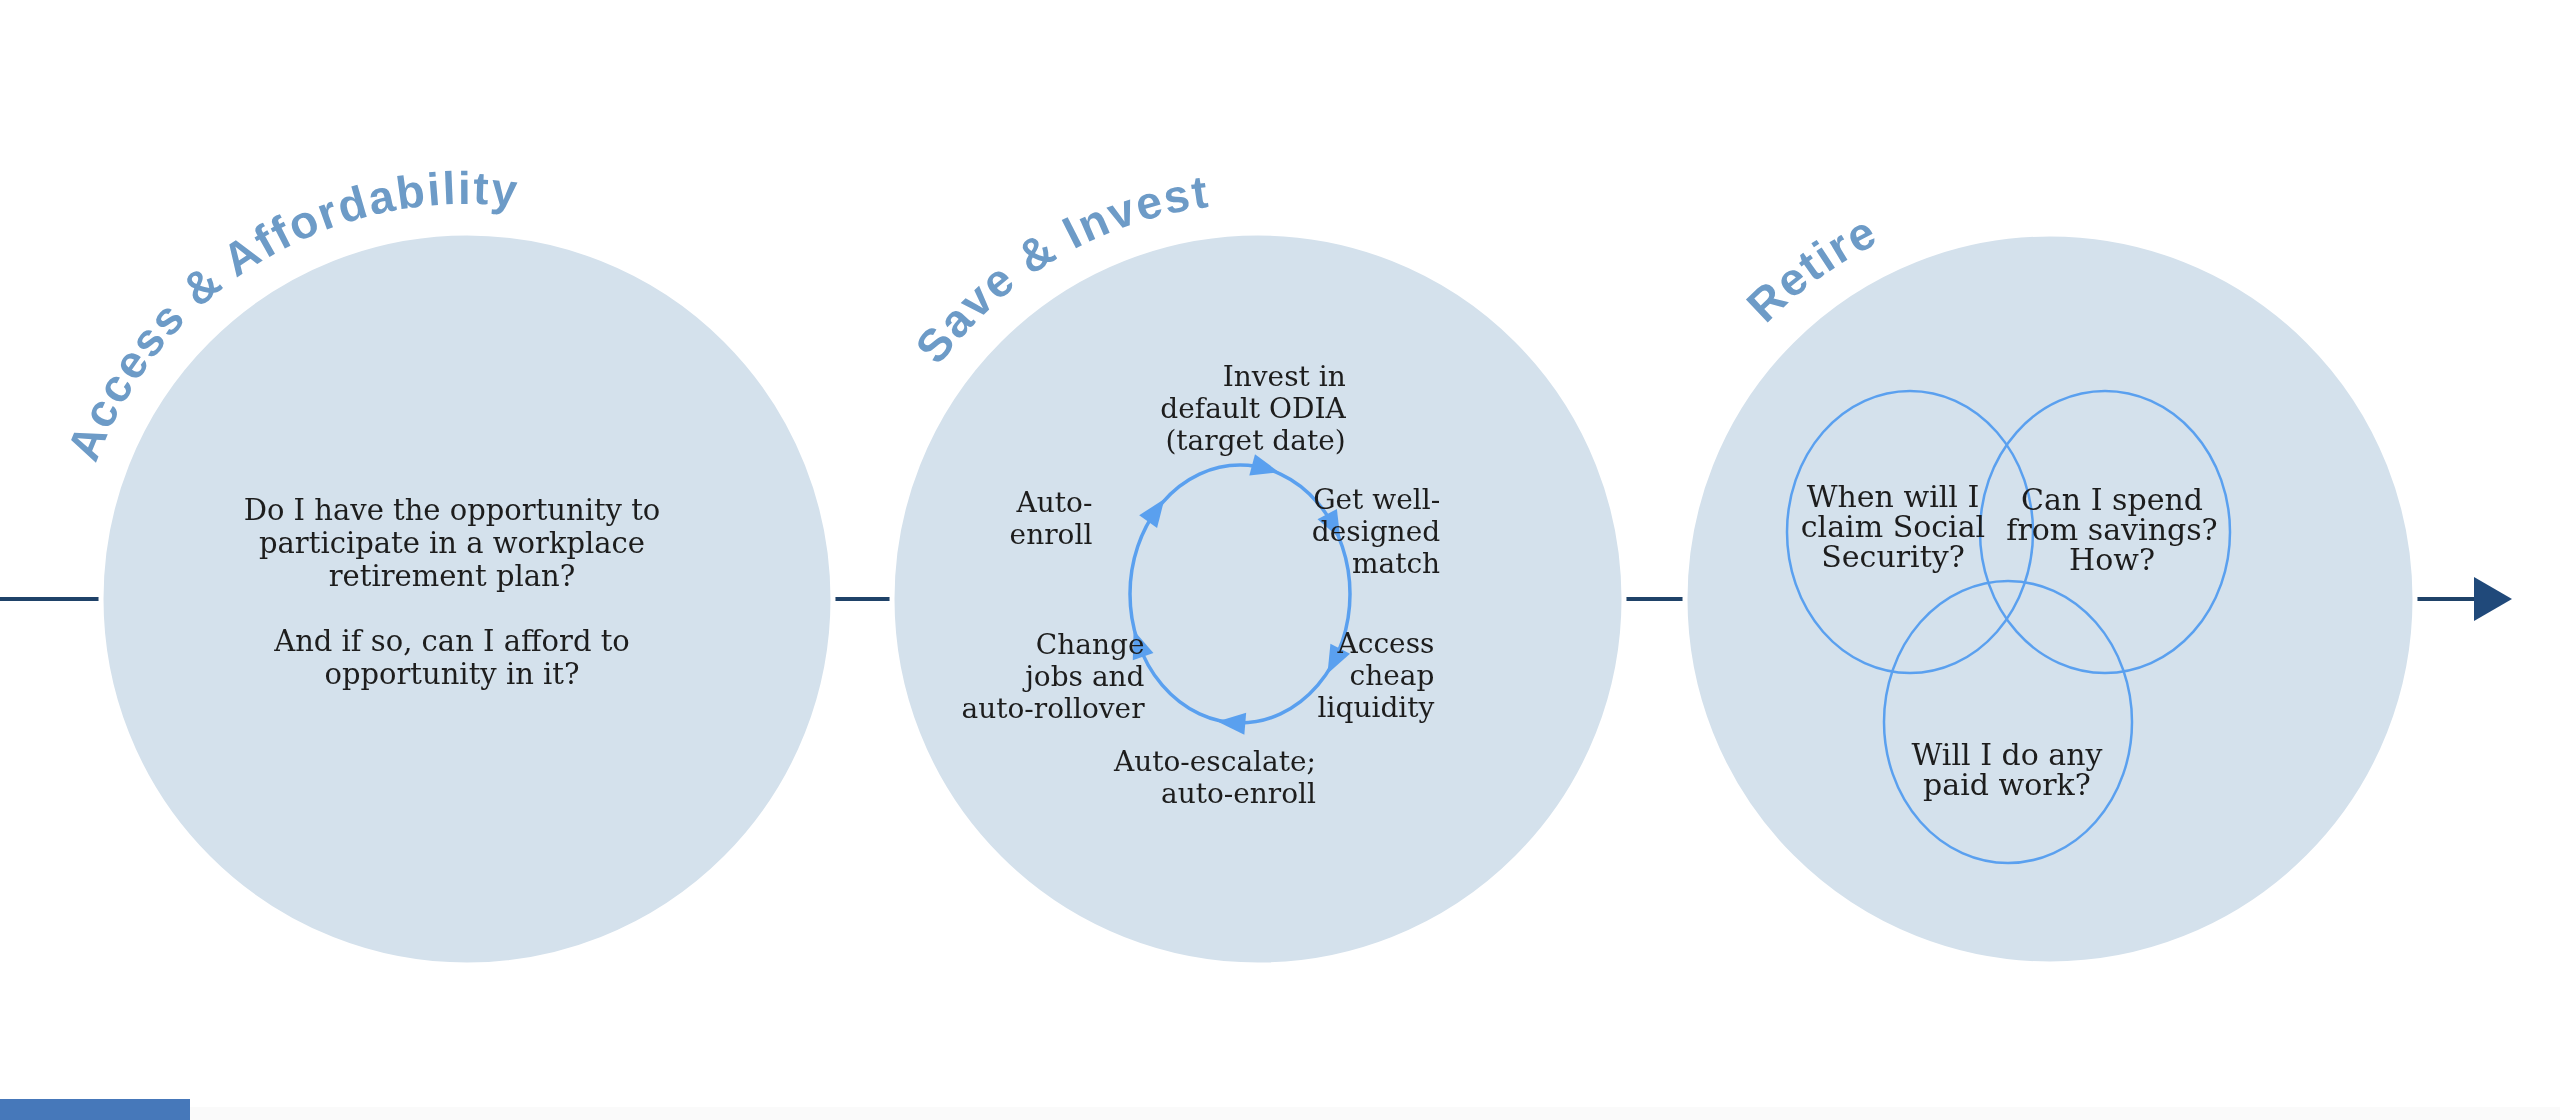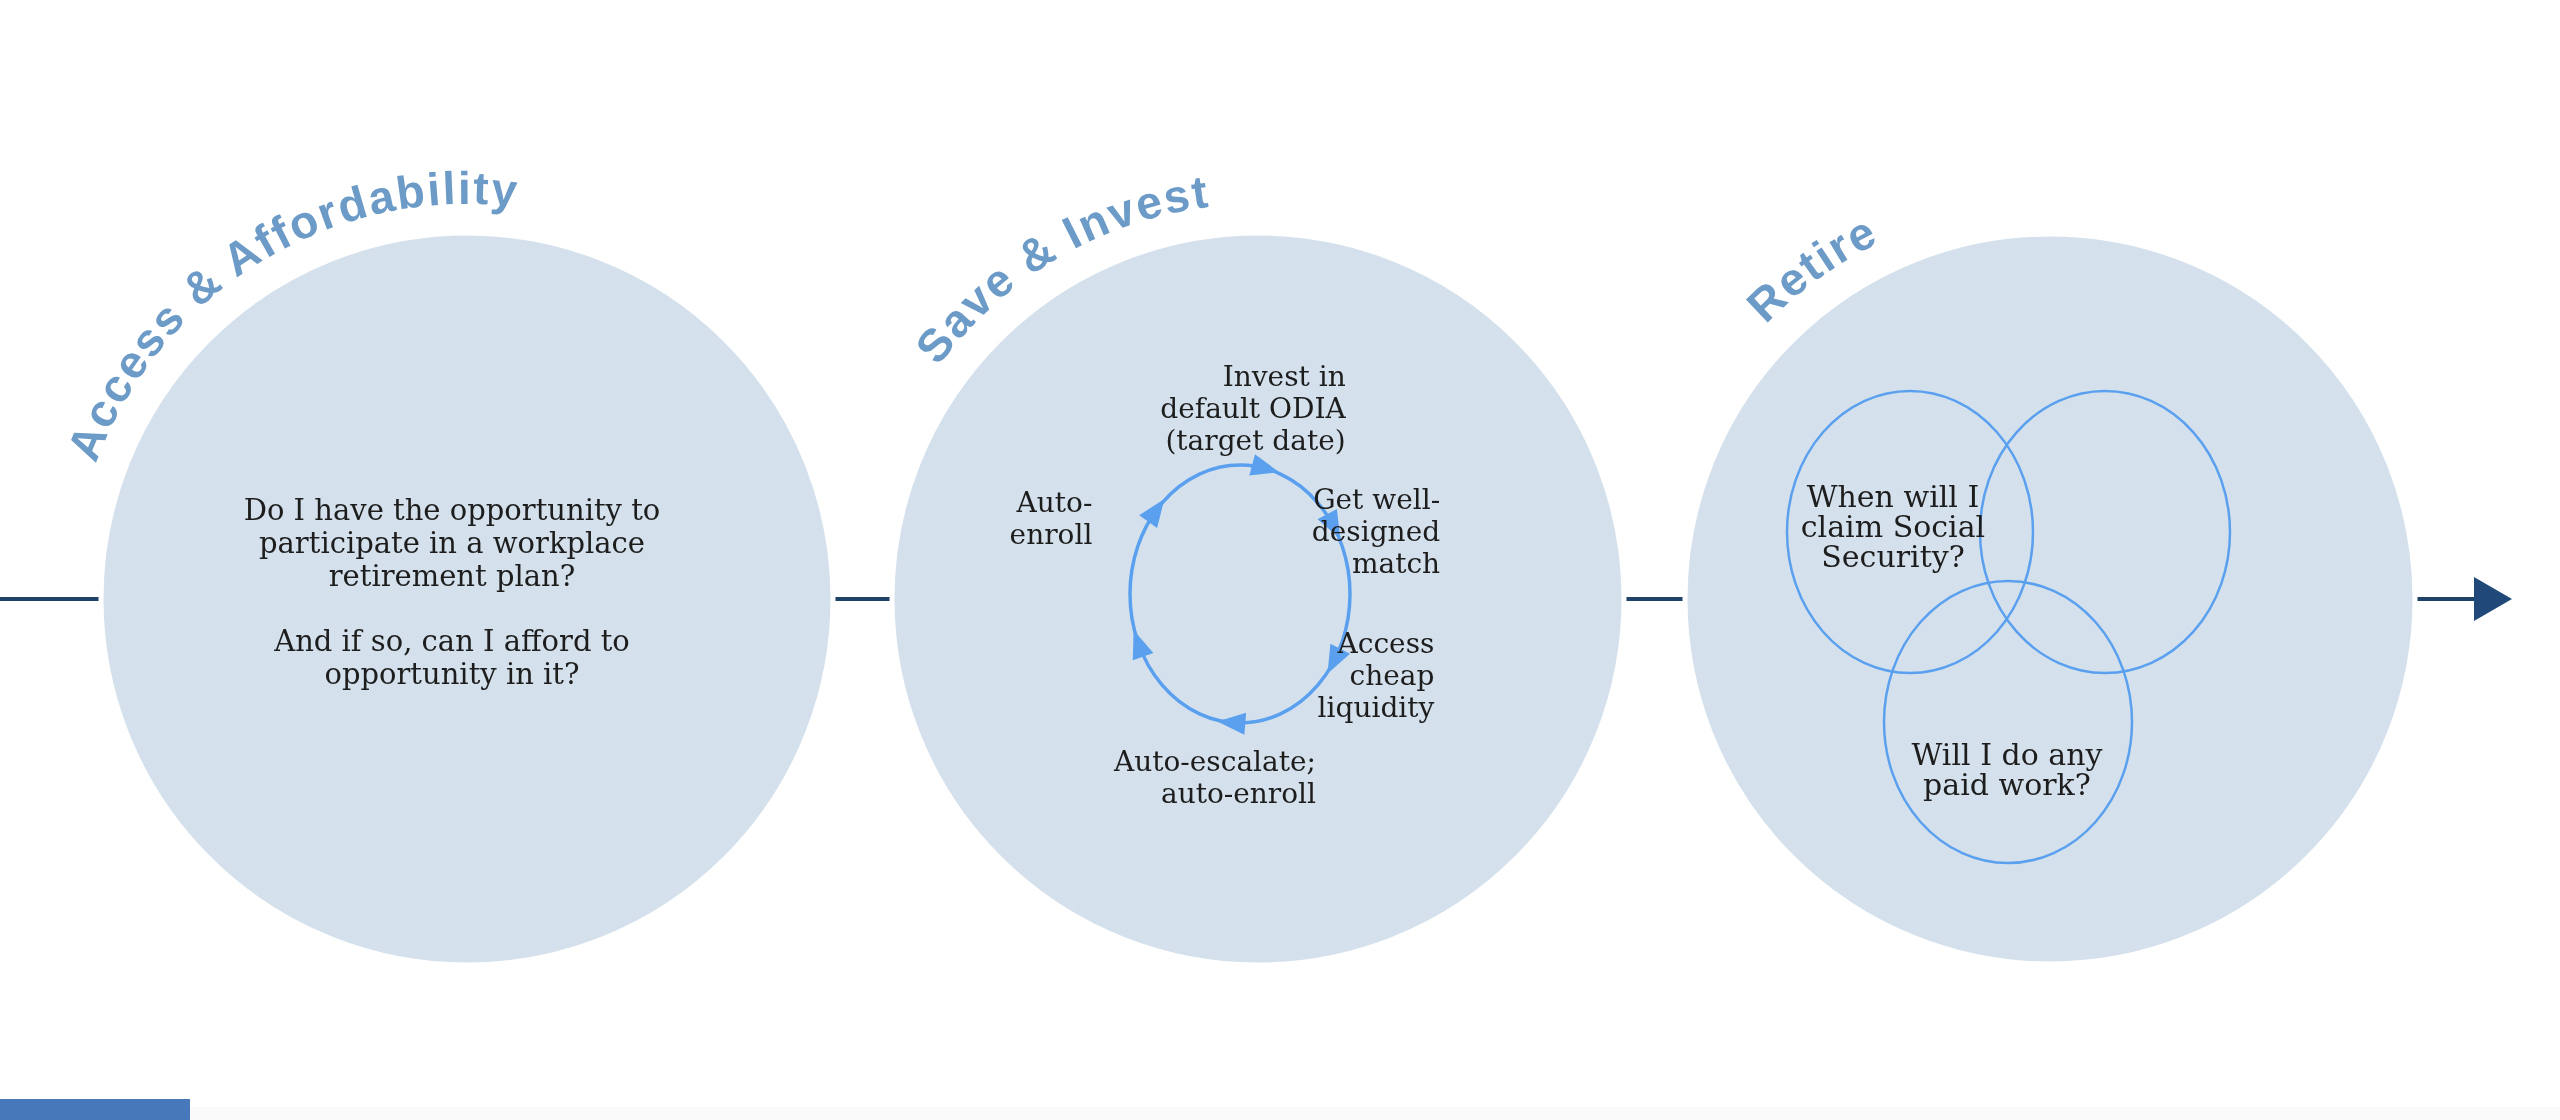--- a/index.html
+++ b/index.html
@@ -74,21 +74,27 @@
 default ODIA
 (target date)</div>
   <div class="txt cyc" style="left:1376px;top:532px;">Get well-
 designed
 match</div>
   <div class="txt cyc" style="left:1376px;top:676px;">Access
 cheap
 liquidity</div>
   <div class="txt cyc" style="left:1215px;top:778px;">Auto-escalate;
 auto-enroll</div>
+  <div class="txt cyc" style="left:1053px;top:677px;">Change
+jobs and
+auto-rollover</div>
   <div class="txt cyc" style="left:1039px;top:519px;margin-left:12px;">Auto-
 enroll</div>
 
   <div class="txt venn" style="left:1893px;top:527px;">When will I
 claim Social
 Security?</div>
+  <div class="txt venn" style="left:2112px;top:530px;">Can I spend
+from savings?
+How?</div>
   <div class="txt venn" style="left:2007px;top:746px;margin-top:24px;">Will I do any
 paid work?</div>
 </div>
 
 </body></html>

